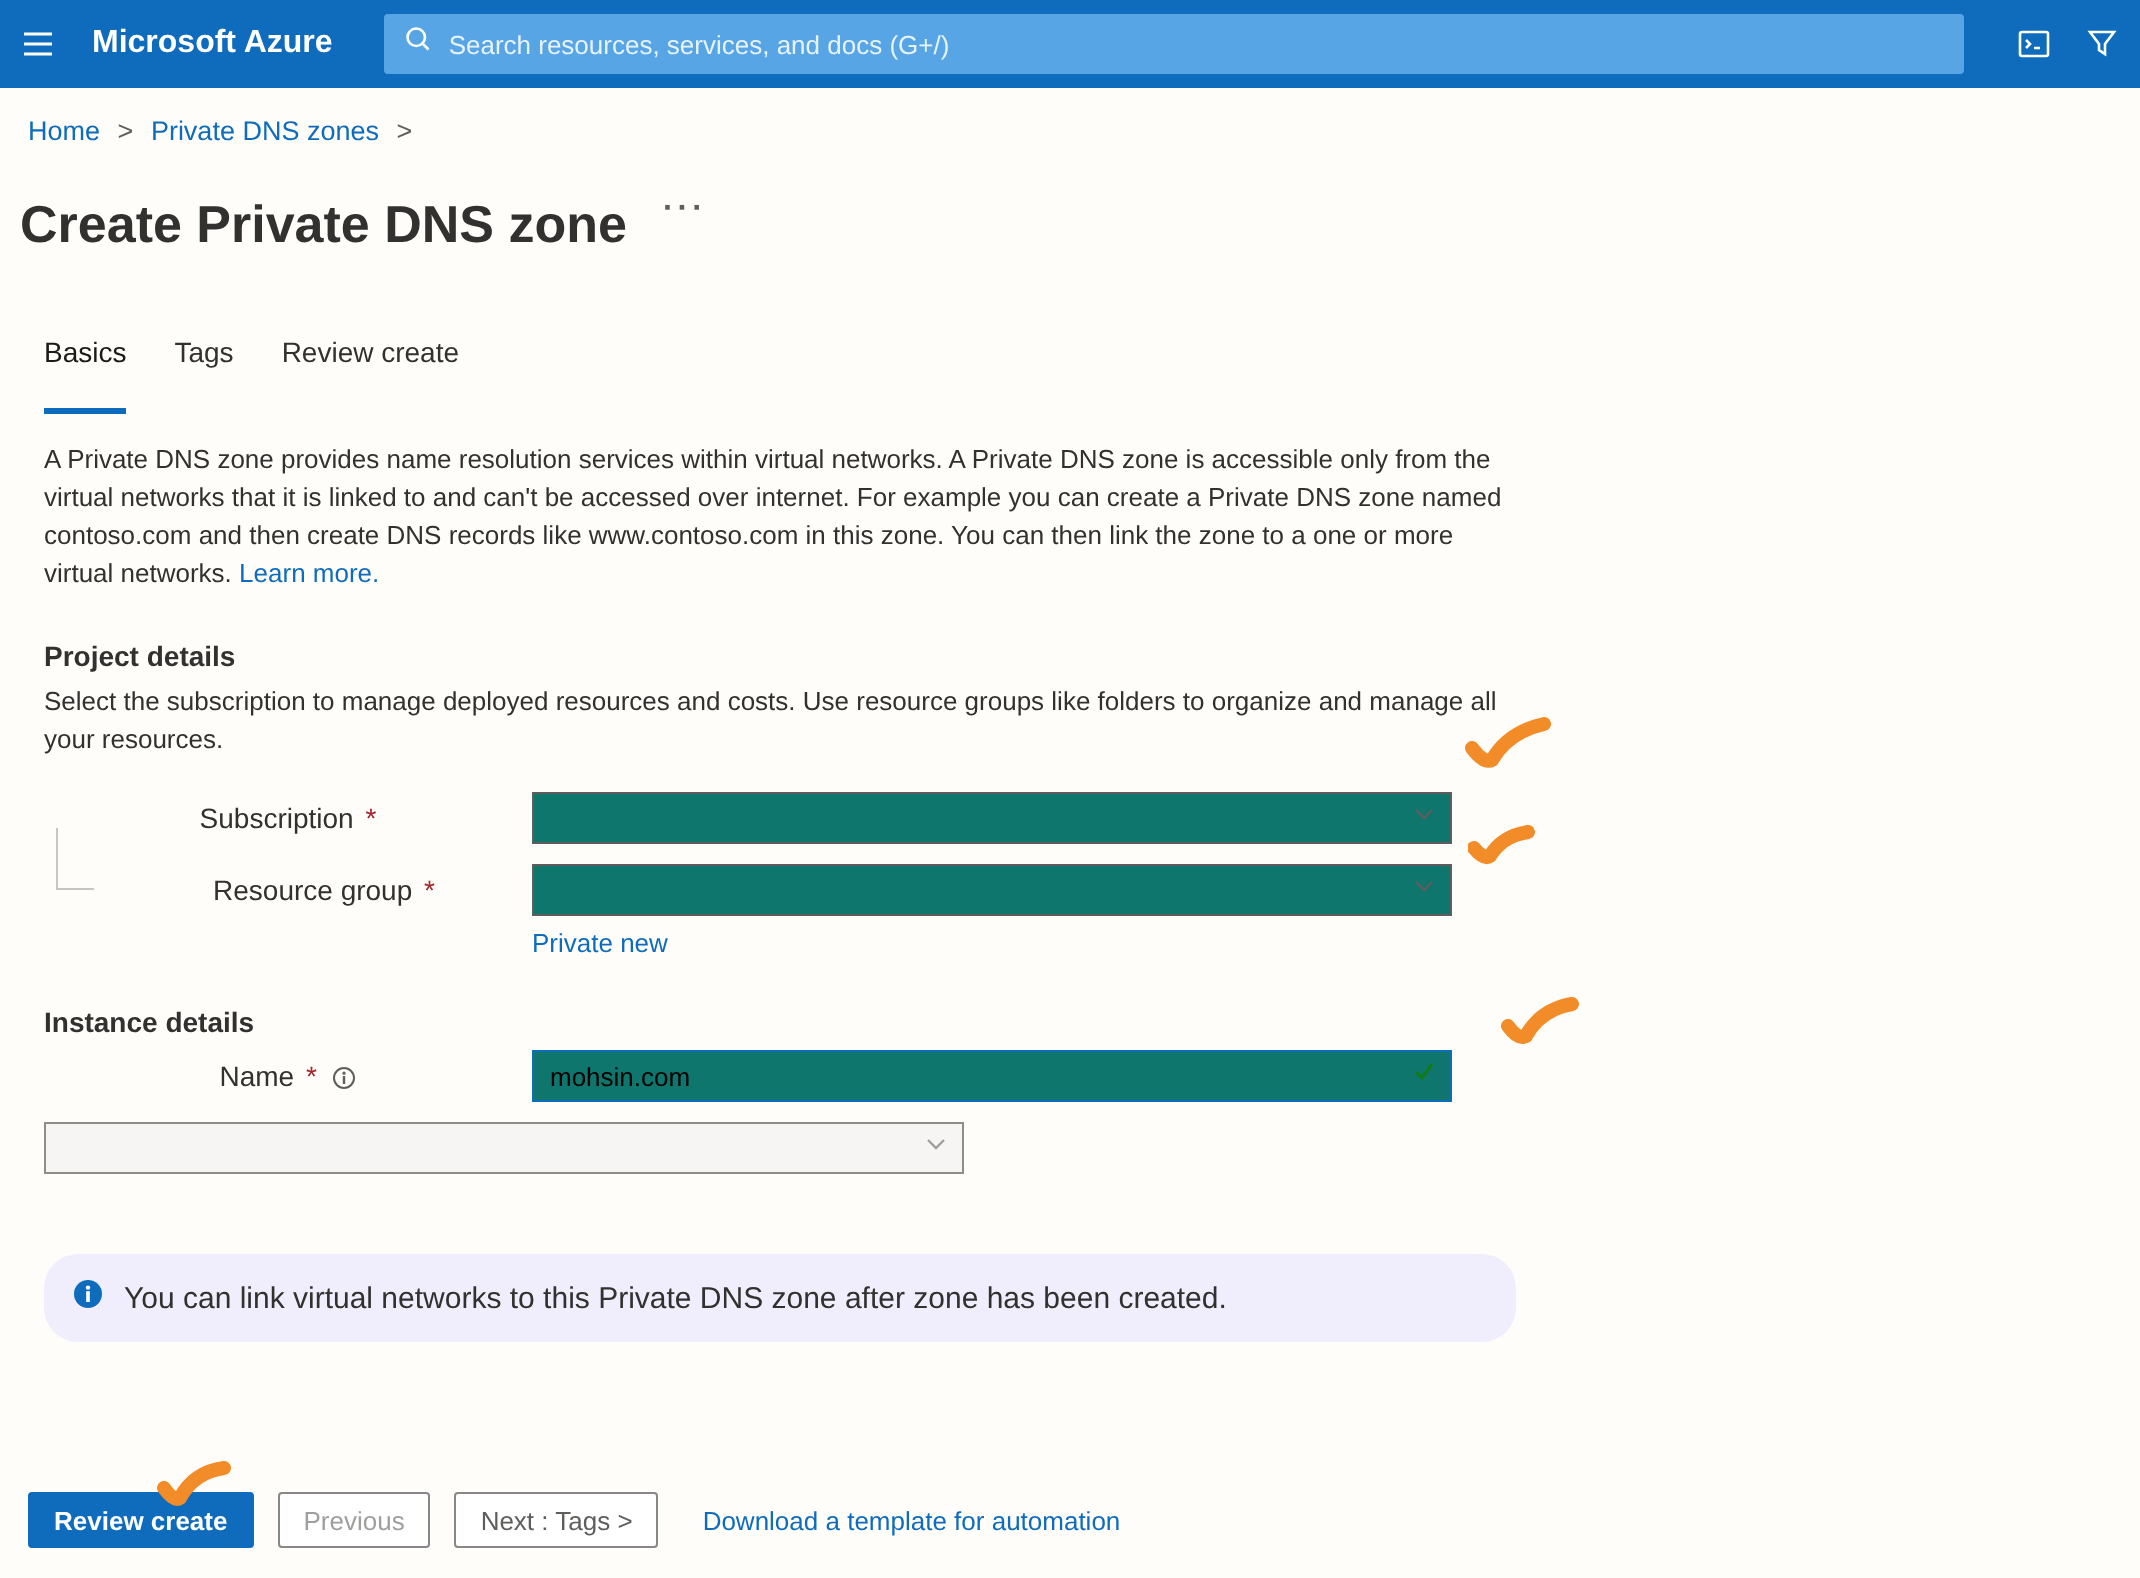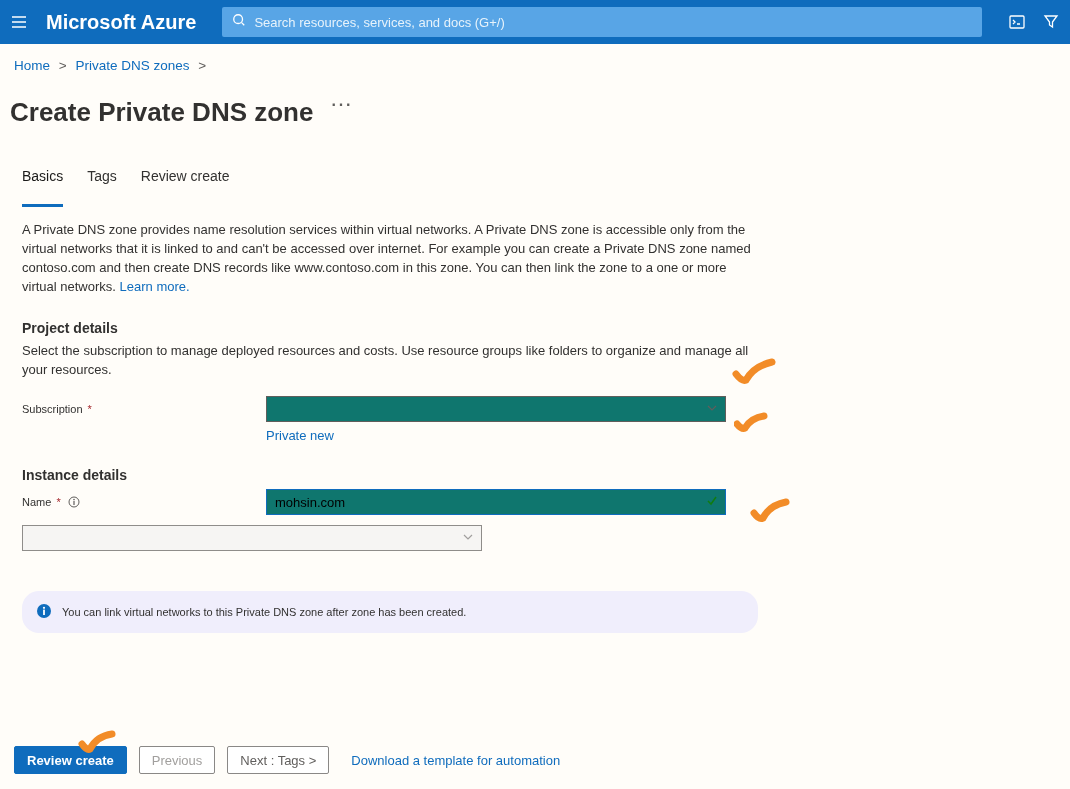--- a/index.html
+++ b/index.html
@@ -1,21 +1,21 @@
 <!DOCTYPE html>
 <html><head>
 <meta charset="utf-8">
 <style>
   * { box-sizing: border-box; margin: 0; padding: 0; font-family: "Segoe UI", Arial, sans-serif; }
   body { width: 1070px; height: 789px; background: #fffdf9; color: #323130; overflow: hidden; position: relative; }
 
   
   .topbar { background: #0f6cbd; height: 44px; display: flex; align-items: center; padding: 0 10px; gap: 12px; }
   .hamburger svg { display: block; }
-  .brand { color: #fff; font-weight: 600; font-size: 20px; margin-left: 6px; margin-right: 14px; text-align: right; }
+  .brand { color: #fff; font-weight: 600; font-size: 16px; margin-left: 6px; margin-right: 14px; text-align: right; }
   .searchwrap { flex: 1; position: relative; margin-right: 14px; }
   .searchwrap .searchicon { position: absolute; left: 10px; top: 50%; transform: translateY(-50%); }
   .searchwrap input {
     width: 100%; height: 30px; border: none; border-radius: 2px;
     background: #58a5e6; color: #fff; padding-left: 32px; font-size: 13px;
   }
   .searchwrap input::placeholder { color: #e7f3fb; }
   .rightIcons { display: flex; gap: 16px; align-items: center; }
   .rightIcons svg { display: block; }
 
@@ -34,42 +34,42 @@
   .tab.active { border-bottom: 3px solid #0f6cbd; font-weight: 400; color: #1b1a19; }
 
   .content { padding: 14px 22px 0 22px; max-width: 780px; }
   .desc { font-size: 13px; color: #323130; line-height: 1.45; }
   .desc a { color: #0f6cbd; text-decoration: none; text-align: center; }
 
   .sectionHead { font-weight: 600; font-size: 14px; margin-top: 24px; margin-bottom: 6px; }
   .sectionDesc { font-size: 13px; color: #323130; margin-bottom: 16px; line-height: 1.45; }
 
   .fieldRow { display: flex; align-items: center; margin-bottom: 10px; }
-  .fieldRow .label { width: 244px; font-size: 11px; color: #323130; }
+  .fieldRow .label { width: 244px; font-size: 14px; color: #323130; text-align: center; }
   .fieldRow .req { color: #a4262c; margin-left: 2px; }
   .fieldRow .info { display: inline-flex; vertical-align: -2px; margin-left: 4px; }
   .fieldRow .control { width: 460px; position: relative; }
 
   .select, .txt {
     width: 100%; height: 26px; border: 1px solid #605e5c; background: #0f766e;
     padding: 0 26px 0 8px; font-size: 13px;
   }
   .txt.valid { border: 1px solid #0f6cbd; }
   .select { appearance: none; }
   .chev { position: absolute; right: 8px; top: 50%; transform: translateY(-50%); pointer-events: none; }
   .check-in { position: absolute; right: 8px; top: 50%; transform: translateY(-50%); }
   .disabledSelect { background: #f3f2f1; color: #a19f9d; }
 
   .createNew { font-size: 13px; color: #0f6cbd; margin-left: 244px; margin-top: -4px; margin-bottom: 14px; display: block; cursor: pointer; }
 
   .indentLabel { padding-left: 36px; }
   .treeLine { position: relative; }
   .treeLine::before { content: ""; position: absolute; left: 6px; top: -18px; width: 18px; height: 30px; border-left: 1px solid #c8c6c4; border-bottom: 1px solid #c8c6c4; }
 
-  .infobox { margin-top: 40px; background: #f0eefc; border-left: 0; padding: 12px 14px; display: flex; gap: 10px; align-items: center; font-size: 11px; max-width: 740px; border-radius: 17px; }
+  .infobox { margin-top: 40px; background: #f0eefc; border-left: 0; padding: 12px 14px; display: flex; gap: 10px; align-items: center; font-size: 15px; max-width: 740px; border-radius: 17px; }
 
   
   .footer { position: absolute; left: 14px; bottom: 15px; display: flex; gap: 12px; align-items: center; }
   .btn { height: 28px; padding: 0 12px; font-size: 13px; border-radius: 2px; cursor: pointer; }
   .btn.primary { background: #0f6cbd; color: #fff; border: 1px solid #0f6cbd; font-weight: 600; }
   .btn.secondary { background: #fff; border: 1px solid #8a8886; color: #605e5c; }
   .btn.secondary.disabled { color: #a19f9d; }
   .linkbtn { color: #0f6cbd; font-size: 13px; margin-left: 10px; cursor: pointer; }
 
   .annot { position: absolute; }
@@ -142,20 +142,33 @@
     <div class="control">
       <select class="select" value=""></select>
       <span class="chev">
         <svg width="12" height="12" viewBox="0 0 12 12">
             <path d="M2 4l4 4 4-4" stroke="#605e5c" stroke-width="1.2" fill="none"></path>
           </svg>
       </span>
     </div>
   </div>
 
+  <div class="fieldRow treeLine">
+    <div class="label indentLabel">
+      <span>Resource group</span><span class="req">&nbsp;*</span>
+    </div>
+    <div class="control">
+      <select class="select" value=""></select>
+      <span class="chev">
+        <svg width="12" height="12" viewBox="0 0 12 12">
+            <path d="M2 4l4 4 4-4" stroke="#605e5c" stroke-width="1.2" fill="none"></path>
+          </svg>
+      </span>
+    </div>
+  </div>
   <span class="createNew">Private new</span>
 
   <div class="sectionHead">Instance details</div>
 
   <div class="fieldRow">
     <div class="label">
       <span>Name</span><span class="req">&nbsp;*</span>
       <span class="info">
         <svg width="12" height="12" viewBox="0 0 12 12">
             <circle cx="6" cy="6" r="5" stroke="#605e5c" stroke-width="1" fill="none"></circle>

